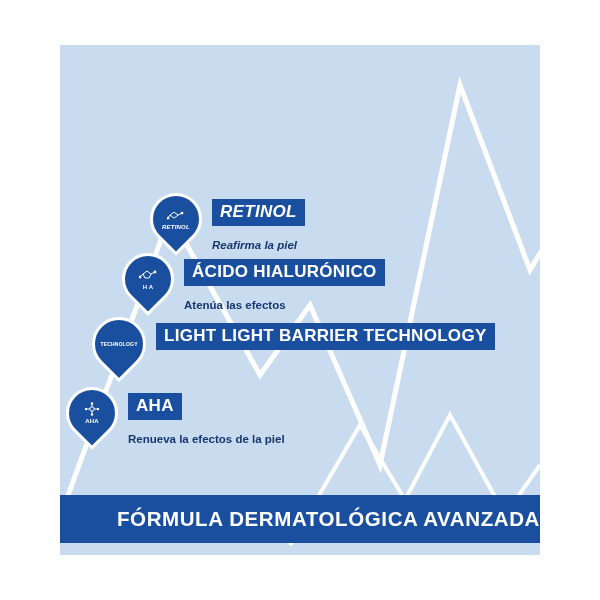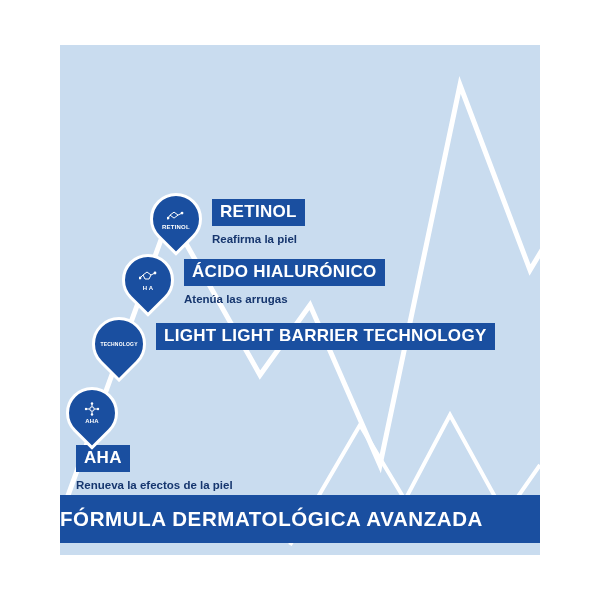--- a/index.html
+++ b/index.html
@@ -89,44 +89,44 @@
     display: inline-block;
     background: #1a4fa0;
     color: #ffffff;
     font-weight: bold;
     letter-spacing: 0.3px;
     padding: 3px 8px 4px 8px;
     font-size: 17px;
     white-space: nowrap;
   }
   .subtitle {
-    margin-top: 6px;
+    margin-top: 12px;
     color: #16366e;
     font-size: 11.5px;
     font-weight: bold;
     line-height: 1.25;
     white-space: pre-line;
   }
 
   
-  #feat-0 { left: 90px; top: 148px; }
-  #feat-1 { left: 62px; top: 208px; align-items: center; }
+  #feat-0 { left: 90px; top: 148px; font-style: italic; }
+  #feat-1 { left: 62px; top: 208px; }
   #feat-2 { left: 32px; top: 272px; }
-  #feat-3 { left: 6px; top: 342px; flex-direction: column; }
+  #feat-3 { left: 6px; top: 342px; }
 
   .footer {
     position: absolute;
     left: 60px;
     top: 495px;
     width: 480px;
     height: 48px;
     background: #1a4fa0;
     display: flex;
     align-items: center;
-    justify-content: flex-start;
+    justify-content: flex-end;
   }
   .footer-text {
     color: #ffffff;
     font-size: 20.5px;
     font-weight: bold;
     letter-spacing: 0.6px;
     white-space: nowrap;
   }
 </style>
 </head>
@@ -174,21 +174,21 @@
                 <line x1="4" y1="6" x2="1" y2="9"></line>
               </g>
               <circle cx="16" cy="4" r="1.4" fill="#ffffff"></circle>
               <circle cx="1" cy="9" r="1.4" fill="#ffffff"></circle>
             </svg>
             <span class="drop-label">H A</span>
           </div>
         </div>
         <div class="texts">
           <div class="title-bar">ÁCIDO HIALURÓNICO</div>
-          <div class="subtitle">Atenúa las arrugas</div>
+          <div class="subtitle">Atenúa las efectos</div>
         </div>
       </div>
 
       <div class="feature" id="feat-2">
         <div class="drop" style="width:54px;height:54px;">
           <div class="drop-inner">
             <span class="drop-label tiny">TECHNOLOGY</span>
           </div>
         </div>
         <div class="texts">

